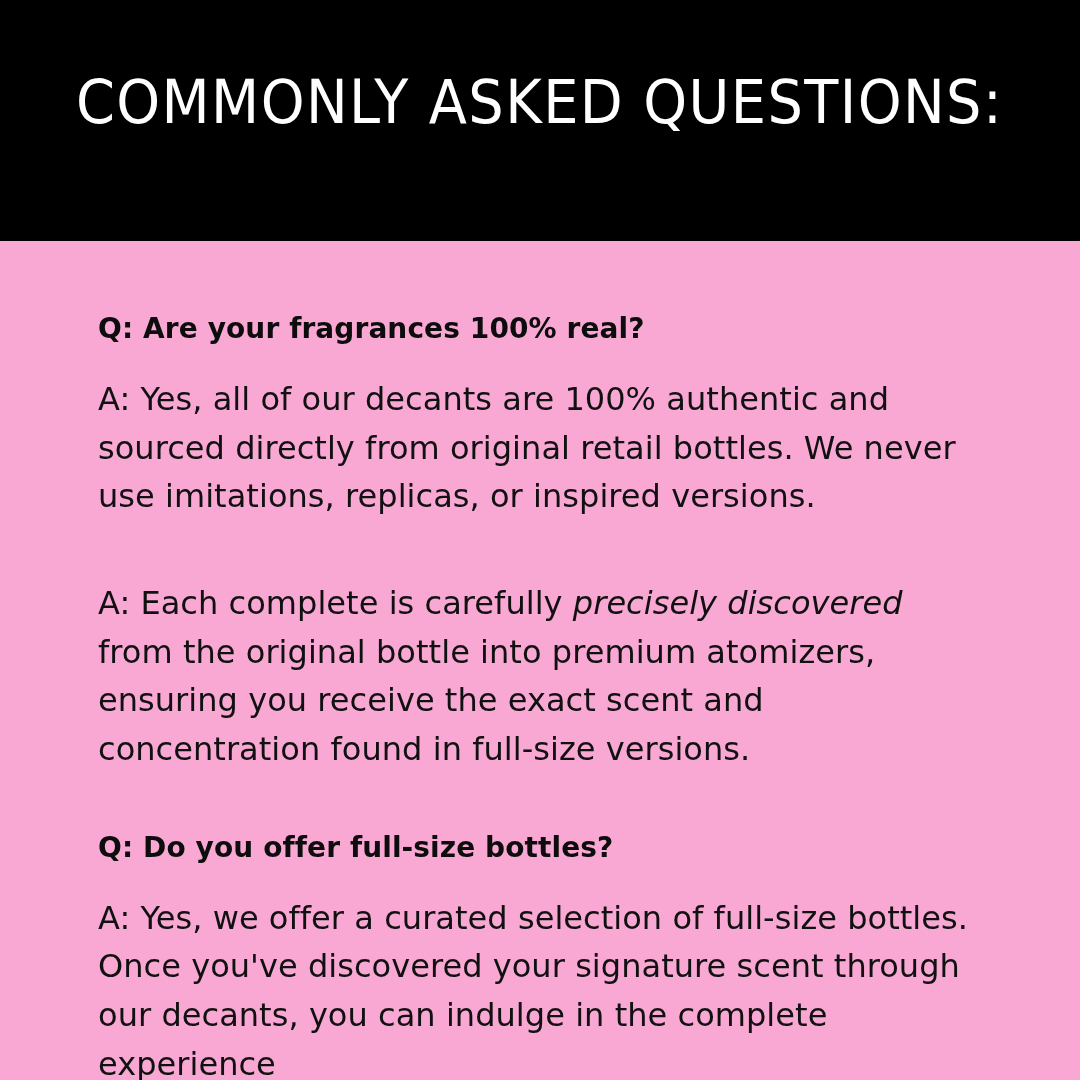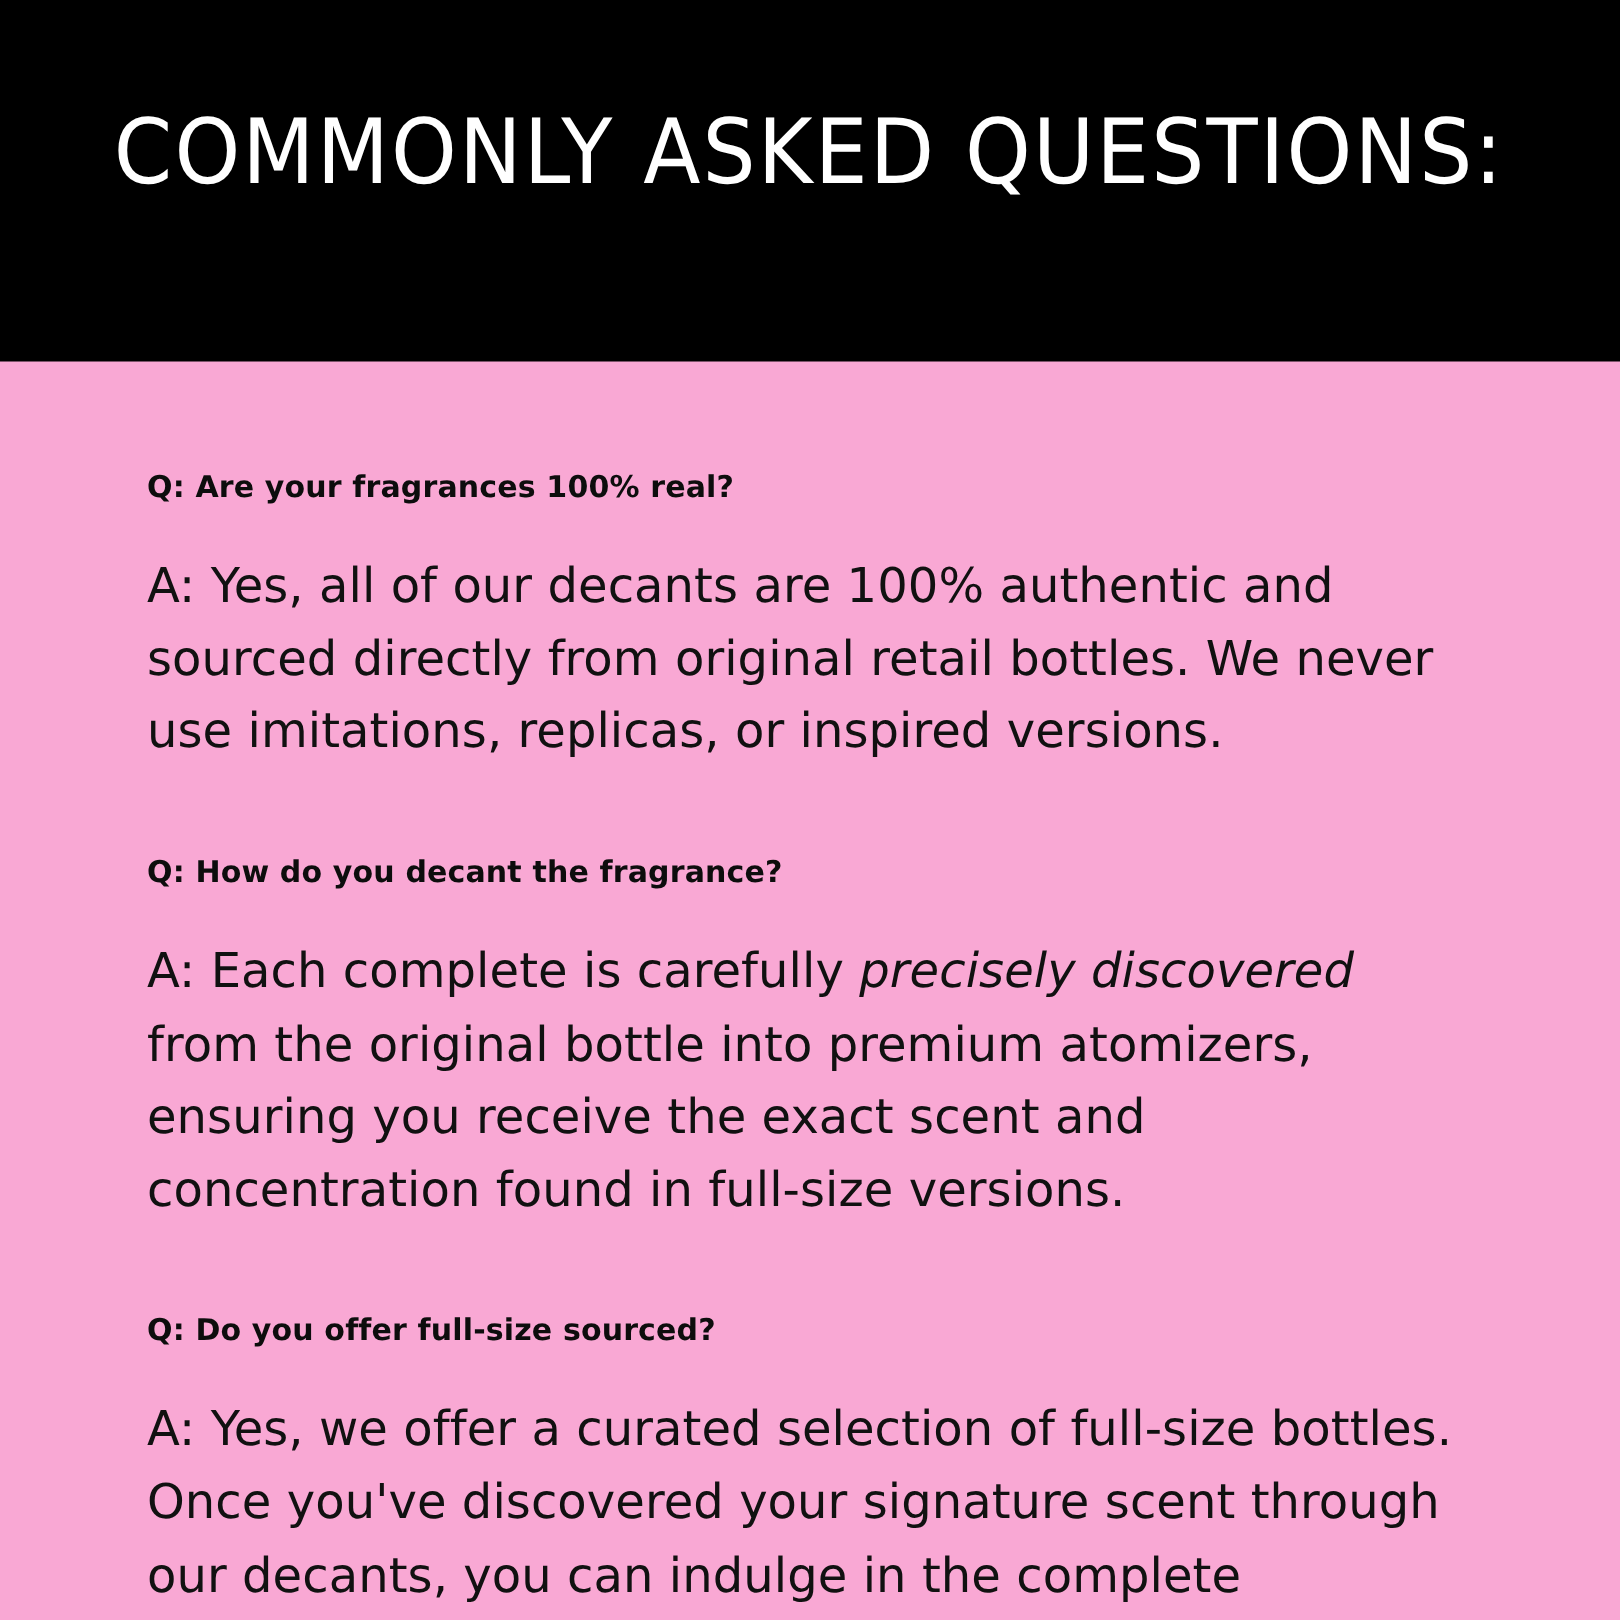--- a/index.html
+++ b/index.html
@@ -50,21 +50,21 @@
     padding: 72px 98px 0 98px;
     box-sizing: border-box;
   }
   .faq-item {
     margin-bottom: 58px;
   }
   .faq-item:last-child {
     margin-bottom: 0;
   }
   .faq-question {
-    font-size: 20px;
+    font-size: 28px;
     font-weight: 700;
     color: #0d0d0d;
     letter-spacing: 0.1px;
     margin: 0 0 30px 0;
     line-height: 1.15;
   }
   .faq-answer {
     font-size: 32px;
     font-weight: 400;
     color: #111111;
@@ -87,23 +87,22 @@
   </div>
 
   <div class="content">
 
     <div class="faq-item">
       <h2 class="faq-question">Q: Are your fragrances 100% real?</h2>
       <p class="faq-answer"><span>A: Yes, all of our decants are 100% authentic and sourced directly from original retail bottles. We never use imitations, replicas, or inspired versions.</span></p>
     </div>
 
     <div class="faq-item">
-      <h2 class="faq-question">Q: How do you decant the fragrance?</h2>
       <p class="faq-answer"><span>A: Each complete is carefully </span><em>precisely discovered</em><span> from the original bottle into premium atomizers, ensuring you receive the exact scent and concentration found in full-size versions.</span></p>
     </div>
 
     <div class="faq-item">
-      <h2 class="faq-question">Q: Do you offer full-size sourced?</h2>
+      <h2 class="faq-question">Q: Do you offer full-size bottles?</h2>
       <p class="faq-answer"><span>A: Yes, we offer a curated selection of full-size bottles. Once you've discovered your signature scent through our decants, you can indulge in the complete experience</span></p>
     </div>
 
   </div>
 </div>
 
 </body></html>

